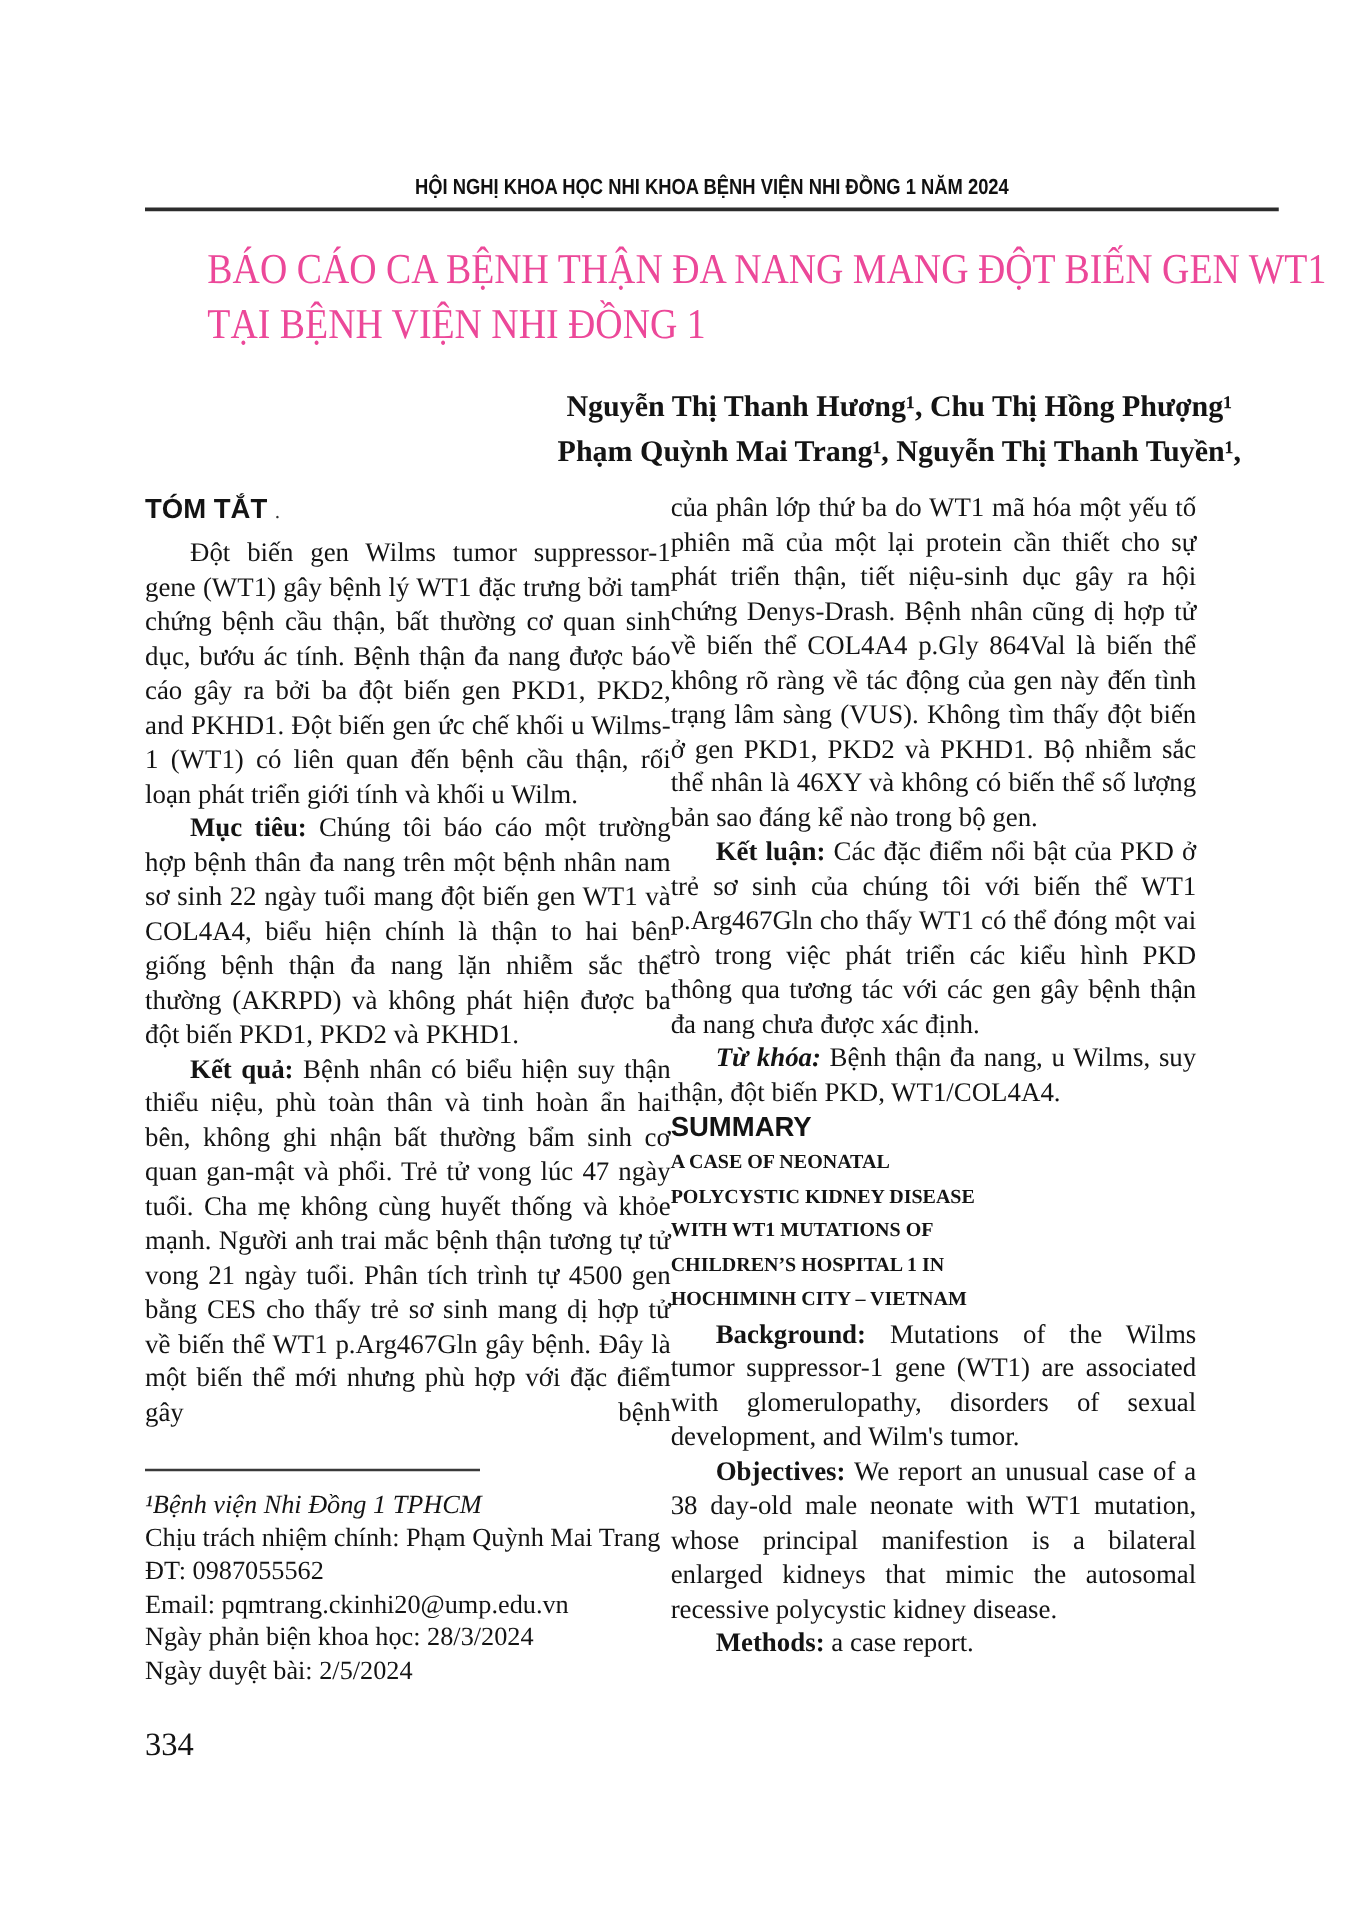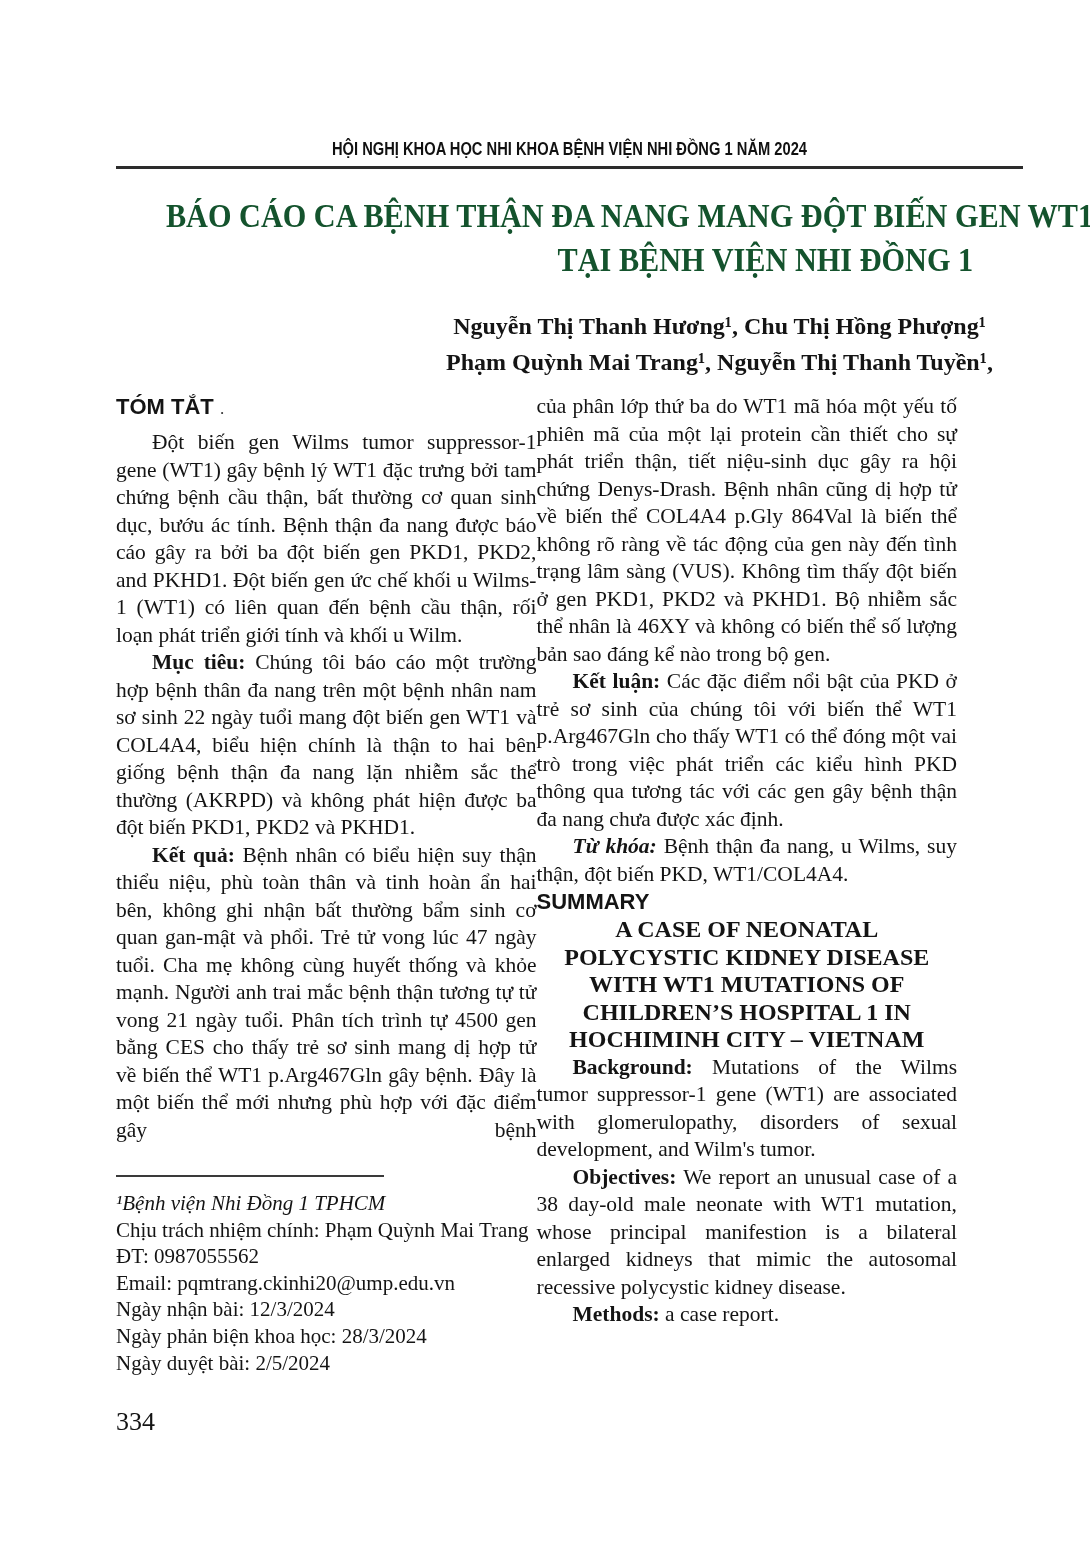--- a/index.html
+++ b/index.html
@@ -23,25 +23,25 @@
     font-size: 17.5px;
     line-height: 20px;
     transform: scaleX(0.84);
     white-space: nowrap;
     margin-bottom: 7px;
     color: #111;
   }
   .head-rule { border-top: 3px solid #2c2c2c; }
   .title {
     margin: 25px 0 0 0;
-    text-align: right;
-    font-weight: bold;
+    text-align: left;
+    font-weight: normal;
     font-size: 34px;
     line-height: 44px;
-    color: #14532d;
+    color: #ec4899;
   }
   .tline { display: block; transform: scaleX(0.89); white-space: nowrap; }
   .authors {
     margin: 27px 0 0 300px;
     text-align: center;
     font-weight: bold;
     font-size: 24px;
     line-height: 35.5px;
   }
   .aline { display: block; }
@@ -66,23 +66,23 @@
   }
   .heading-dot {
     font-family: "Liberation Serif", serif;
     font-weight: normal;
     font-size: 17px;
     color: #333;
   }
   .summary-heading { margin-bottom: 1px; }
   .en-title {
     font-weight: bold;
-    font-size: 24px;
+    font-size: 16px;
     line-height: 27.5px;
-    text-align: center;
+    text-align: left;
   }
   .en-line { display: block; }
   .footnote {
     margin-top: 31px;
     font-size: 21px;
     line-height: 26.6px;
   }
   .fn-rule {
     width: 268px;
     border-top: 2px solid #3a3a3a;
@@ -119,21 +119,20 @@
       <p class="body indent"><span class="lead">Mục tiêu:</span><span> Chúng tôi báo cáo một trường hợp bệnh thân đa nang trên một bệnh nhân nam sơ sinh 22 ngày tuổi mang đột biến gen WT1 và COL4A4, biểu hiện chính là thận to hai bên giống bệnh thận đa nang lặn nhiễm sắc thể thường (AKRPD) và không phát hiện được ba đột biến PKD1, PKD2 và PKHD1.</span></p>
 
       <p class="body indent cont-end"><span class="lead">Kết quả:</span><span> Bệnh nhân có biểu hiện suy thận thiểu niệu, phù toàn thân và tinh hoàn ẩn hai bên, không ghi nhận bất thường bẩm sinh cơ quan gan-mật và phổi. Trẻ tử vong lúc 47 ngày tuổi. Cha mẹ không cùng huyết thống và khỏe mạnh. Người anh trai mắc bệnh thận tương tự tử vong 21 ngày tuổi. Phân tích trình tự 4500 gen bằng CES cho thấy trẻ sơ sinh mang dị hợp tử về biến thể WT1 p.Arg467Gln gây bệnh. Đây là một biến thể mới nhưng phù hợp với đặc điểm gây bệnh</span></p>
 
       <div class="footnote">
         <div class="fn-rule"></div>
         <div class="fn-affil">¹Bệnh viện Nhi Đồng 1 TPHCM</div>
         <div class="fn-line">Chịu trách nhiệm chính: Phạm Quỳnh Mai Trang</div>
         <div class="fn-line">ĐT: 0987055562</div>
         <div class="fn-line">Email: pqmtrang.ckinhi20@ump.edu.vn</div>
-        <div class="fn-line">Ngày nhận bài: 12/3/2024</div>
         <div class="fn-line">Ngày phản biện khoa học: 28/3/2024</div>
         <div class="fn-line">Ngày duyệt bài: 2/5/2024</div>
       </div>
 
       <div class="page-number">334</div>
     </div>
 
     <div class="col">
       <p class="body">của phân lớp thứ ba do WT1 mã hóa một yếu tố phiên mã của một lại protein cần thiết cho sự phát triển thận, tiết niệu-sinh dục gây ra hội chứng Denys-Drash. Bệnh nhân cũng dị hợp tử về biến thể COL4A4 p.Gly 864Val là biến thể không rõ ràng về tác động của gen này đến tình trạng lâm sàng (VUS). Không tìm thấy đột biến ở gen PKD1, PKD2 và PKHD1. Bộ nhiễm sắc thể nhân là 46XY và không có biến thể số lượng bản sao đáng kể nào trong bộ gen.</p>
 

